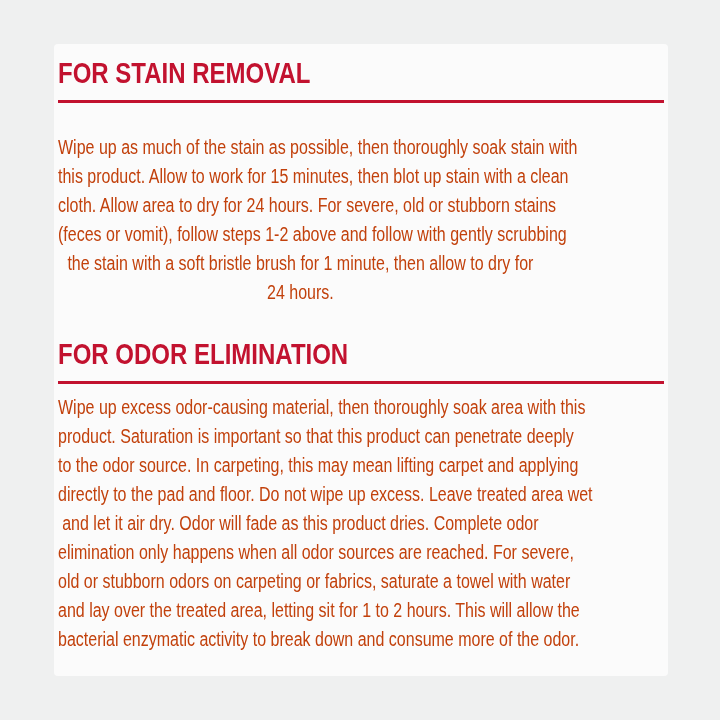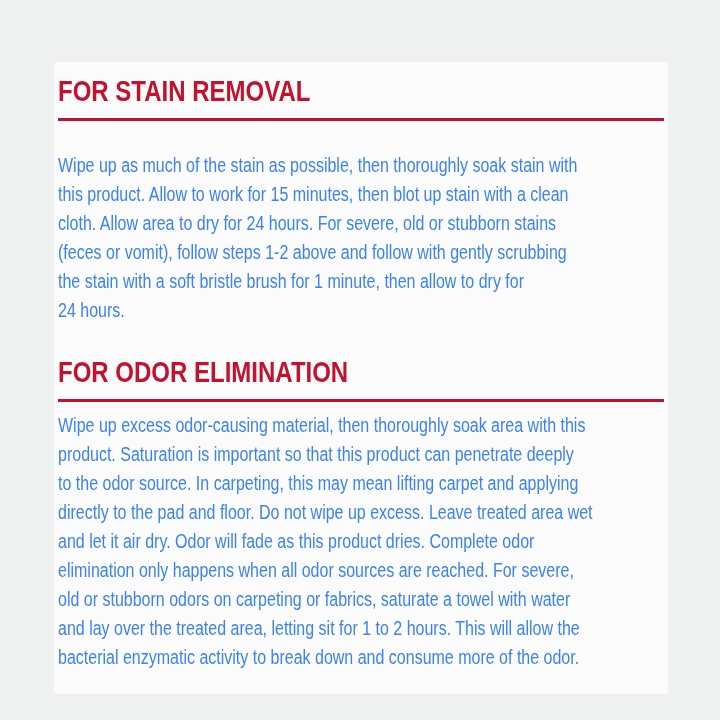--- a/index.html
+++ b/index.html
@@ -10,21 +10,21 @@
     width: 720px;
     height: 720px;
     background: #eff0f0;
     font-family: "Liberation Sans", sans-serif;
     position: relative;
     overflow: hidden;
   }
   .card {
     position: absolute;
     left: 54px;
-    top: 62px;
+    top: 44px;
     width: 614px;
     height: 632px;
     background: #fbfbfb;
     border-radius: 4px;
     box-sizing: border-box;
     padding: 14px 4px 6px 4px;
   }
   .section-heading {
     margin: 0;
     font-size: 30px;
@@ -40,21 +40,22 @@
     margin-top: 32px;
   }
   .heading-divider {
     height: 3px;
     background: #c2122f;
     border: none;
     margin: 12px 0 0 0;
   }
   .body-paragraph {
     margin-top: 30px;
-    color: #3b82f6;
+    color: #c2410c;
+    text-align: center;
   }
   .section-2 .body-paragraph {
     margin-top: 9px;
   }
   .body-line {
     font-size: 20px;
     line-height: 29px;
     white-space: nowrap;
     transform: scaleX(0.8);
     transform-origin: 0 50%;

